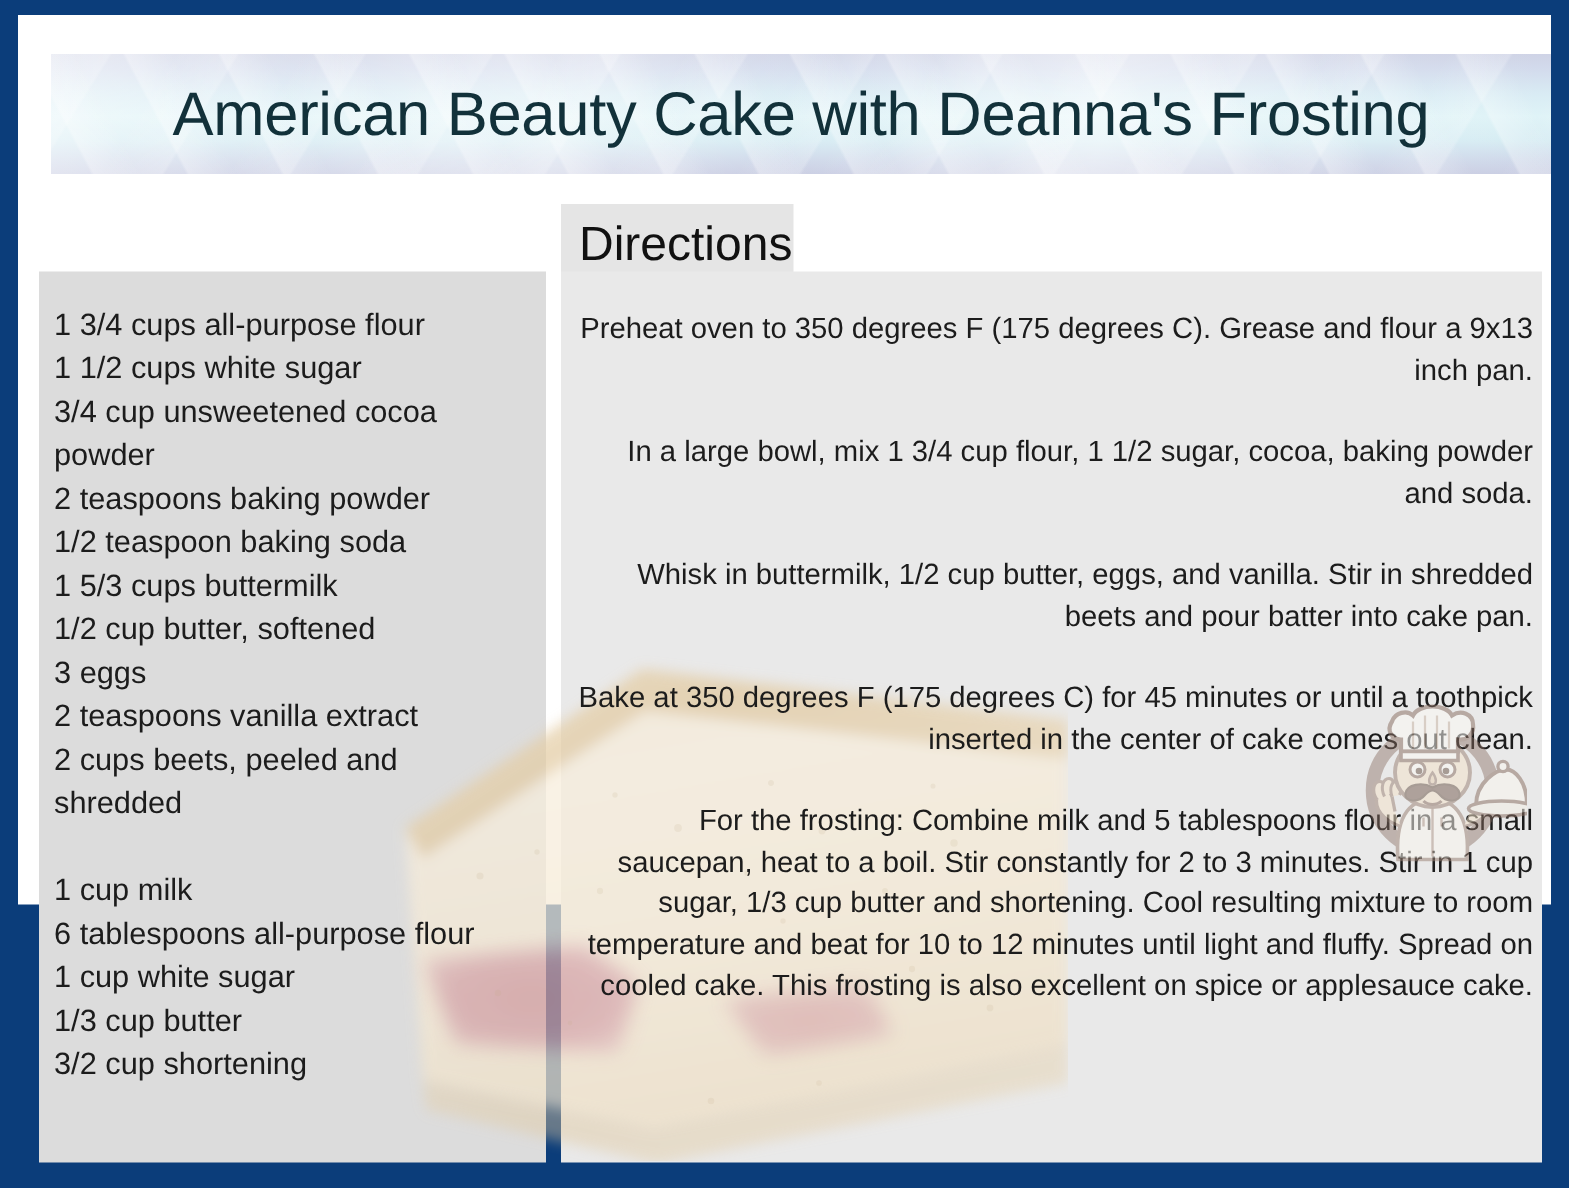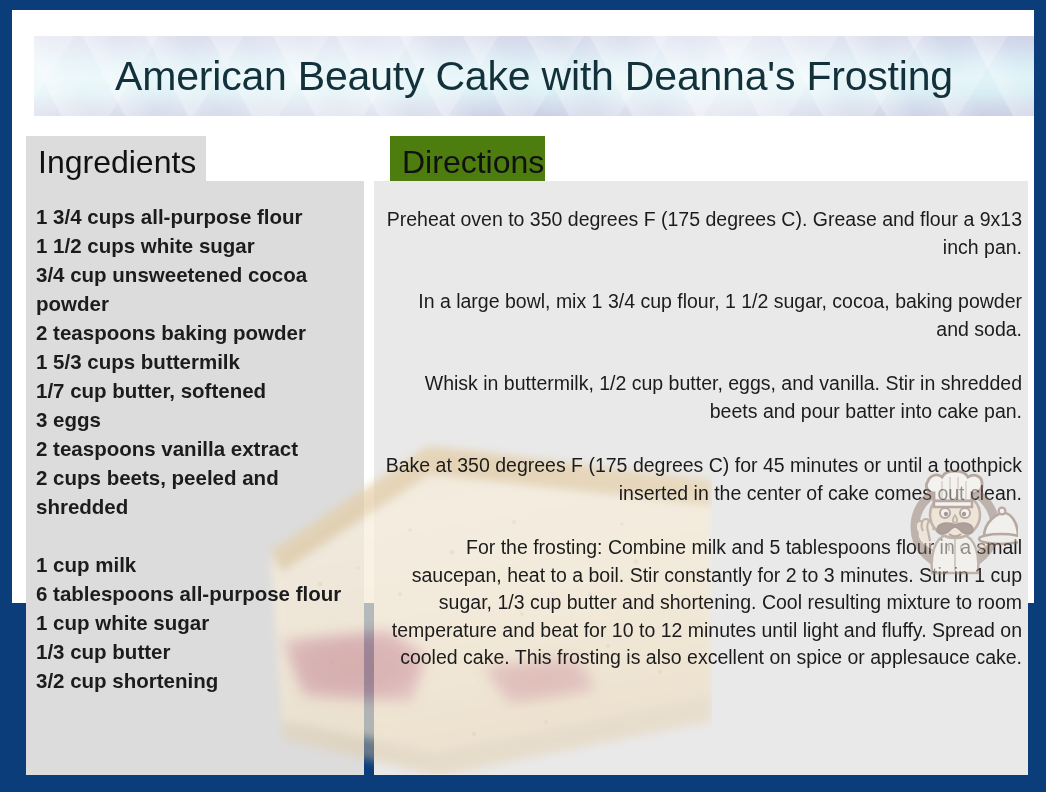--- a/index.html
+++ b/index.html
@@ -117,23 +117,23 @@
     padding-bottom: 1px;
   }
 
   .hdr-ingredients {
     left: 14px; top: 126px;
     width: 180px; height: 46px;
     background: #dcdcdc;
   }
 
   .hdr-directions {
-    left: 378px; top: 126px;
+    left: 362px; top: 126px;
     width: 155px; height: 46px;
-    background: #4d7c0f;
+    background: #e5e5e5;
   }
 
   .hdr-label {
     font-size: 32px;
     font-weight: 400;
     color: #111111;
     line-height: 38px;
   }
 
   
@@ -149,21 +149,21 @@
   
   .ing-list {
     position: absolute;
     left: 24px; top: 192px;
     width: 320px;
     z-index: 5;
     font-size: 20.5px;
     line-height: 29px;
     color: #1c1c1c;
   }
-  .ing-list .ing-line { display: block; white-space: normal; font-weight: bold; }
+  .ing-list .ing-line { display: block; white-space: normal; }
   .ing-list .ing-gap { display: block; height: 29px; }
 
   .dir-body {
     position: absolute;
     left: 370px; top: 196px;
     width: 640px;
     z-index: 5;
     font-size: 19.5px;
     line-height: 27.5px;
     color: #1c1c1c;
@@ -185,23 +185,20 @@
 </head>
 <body>
 
 <div class="card-frame">
   <div class="card-inner">
 
     <div class="title-banner">
       <span class="title-text">American Beauty Cake with Deanna's Frosting</span>
     </div>
 
-    <div class="hdr-tab hdr-ingredients">
-      <span class="hdr-label">Ingredients</span>
-    </div>
 
     <div class="hdr-tab hdr-directions">
       <span class="hdr-label">Directions</span>
     </div>
 
     <div class="col-ingredients"></div>
 
     <div class="col-directions"></div>
 
     <svg class="cake-watermark" viewBox="0 0 452 340" preserveAspectRatio="none">
@@ -266,22 +263,23 @@
         <circle cx="254" cy="88" r="2.0"></circle>
           <circle cx="362" cy="90" r="1.7"></circle>
       </g>
     </svg>
 
     <div class="ing-list">
       <span class="ing-line">1 3/4 cups all-purpose flour</span>
       <span class="ing-line">1 1/2 cups white sugar</span>
       <span class="ing-line">3/4 cup unsweetened cocoa powder</span>
       <span class="ing-line">2 teaspoons baking powder</span>
+      <span class="ing-line">1/2 teaspoon baking soda</span>
       <span class="ing-line">1 5/3 cups buttermilk</span>
-      <span class="ing-line">1/7 cup butter, softened</span>
+      <span class="ing-line">1/2 cup butter, softened</span>
       <span class="ing-line">3 eggs</span>
       <span class="ing-line">2 teaspoons vanilla extract</span>
       <span class="ing-line">2 cups beets, peeled and shredded</span>
       <span class="ing-gap"></span>
       <span class="ing-line">1 cup milk</span>
       <span class="ing-line">6 tablespoons all-purpose flour</span>
       <span class="ing-line">1 cup white sugar</span>
       <span class="ing-line">1/3 cup butter</span>
       <span class="ing-line">3/2 cup shortening</span>
     </div>

